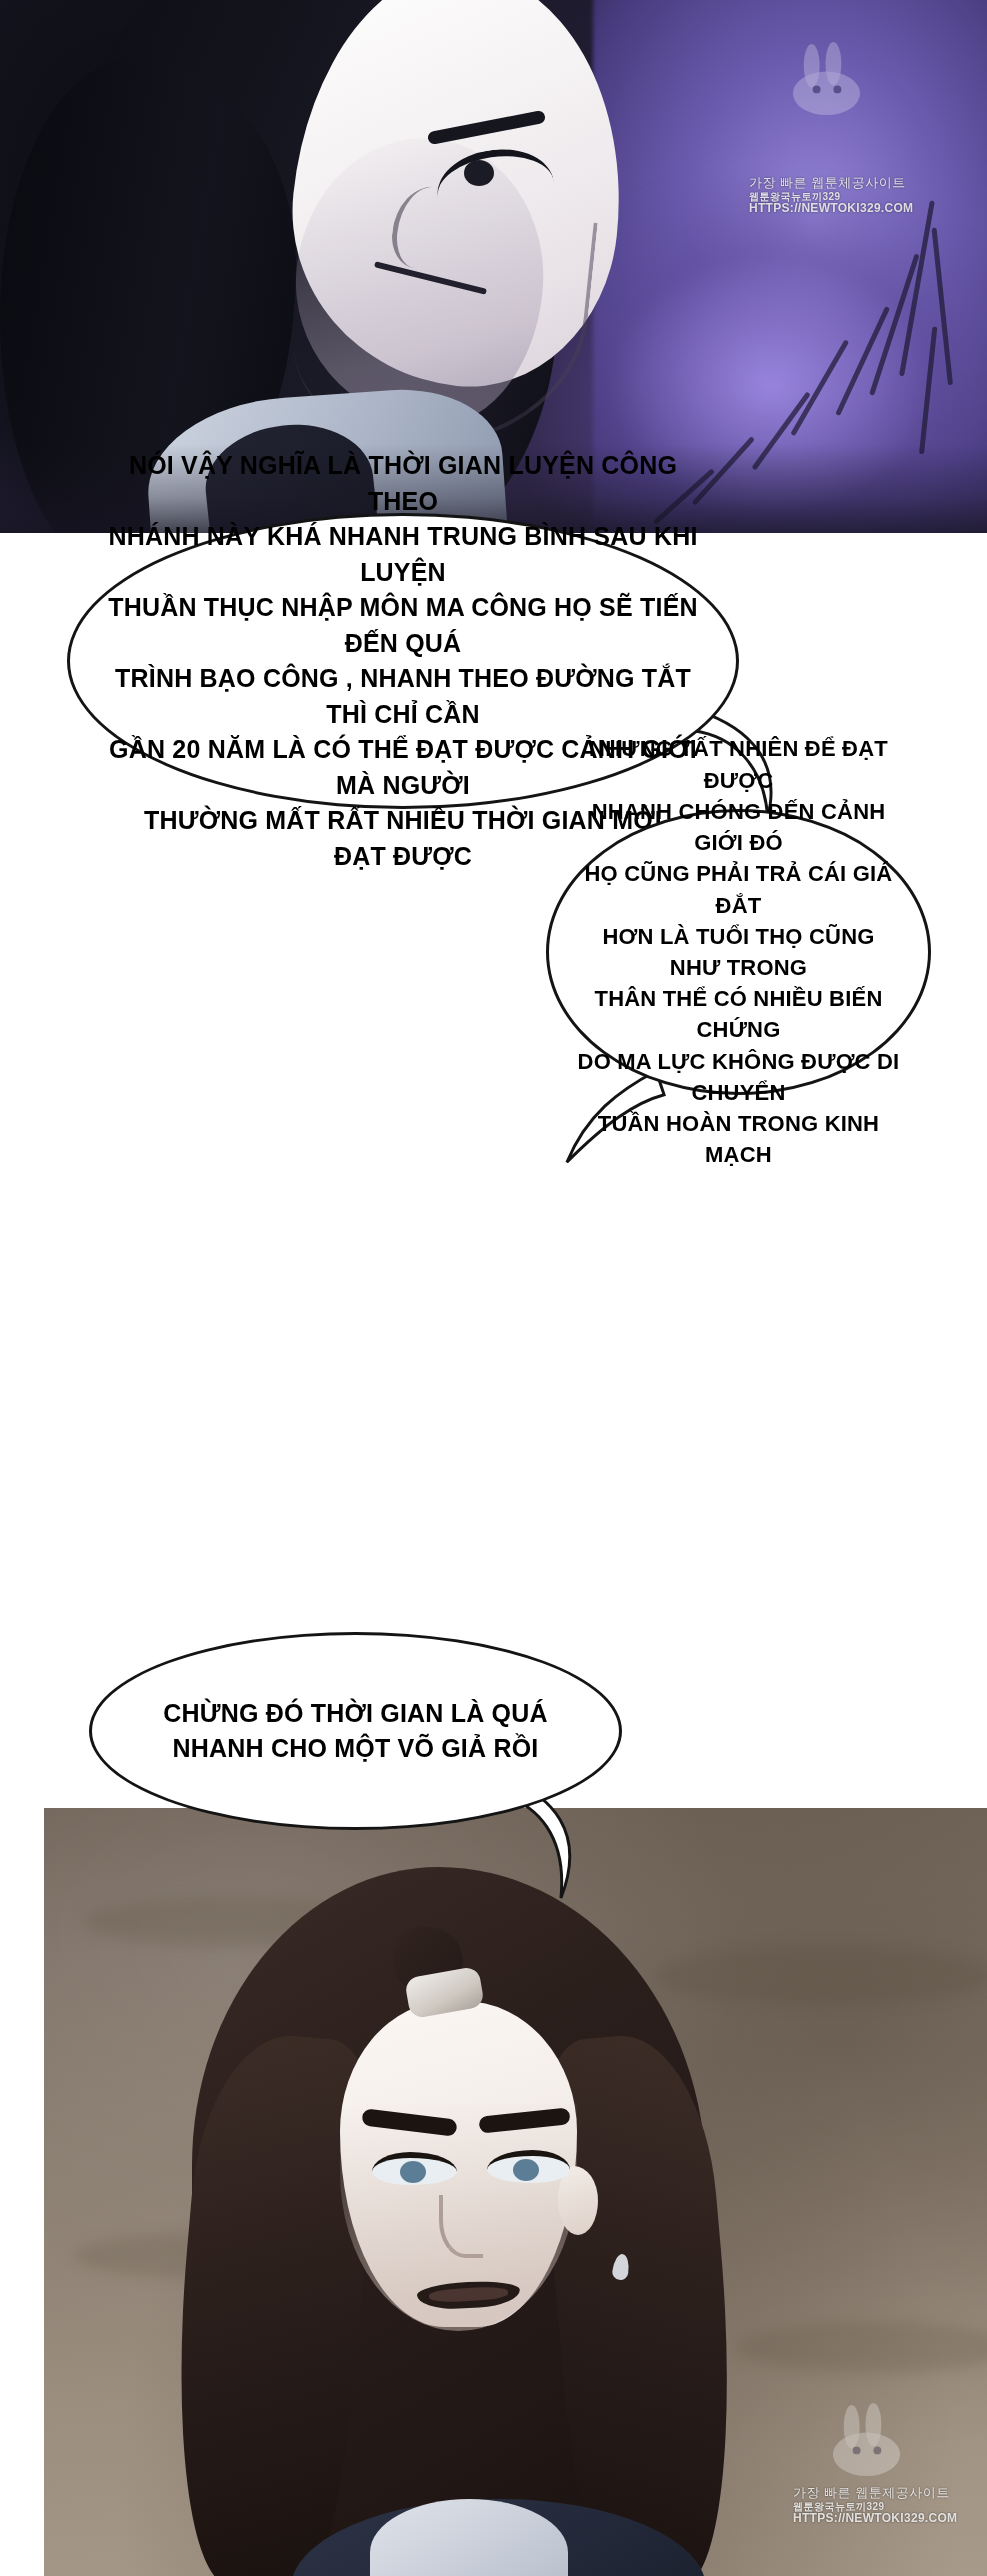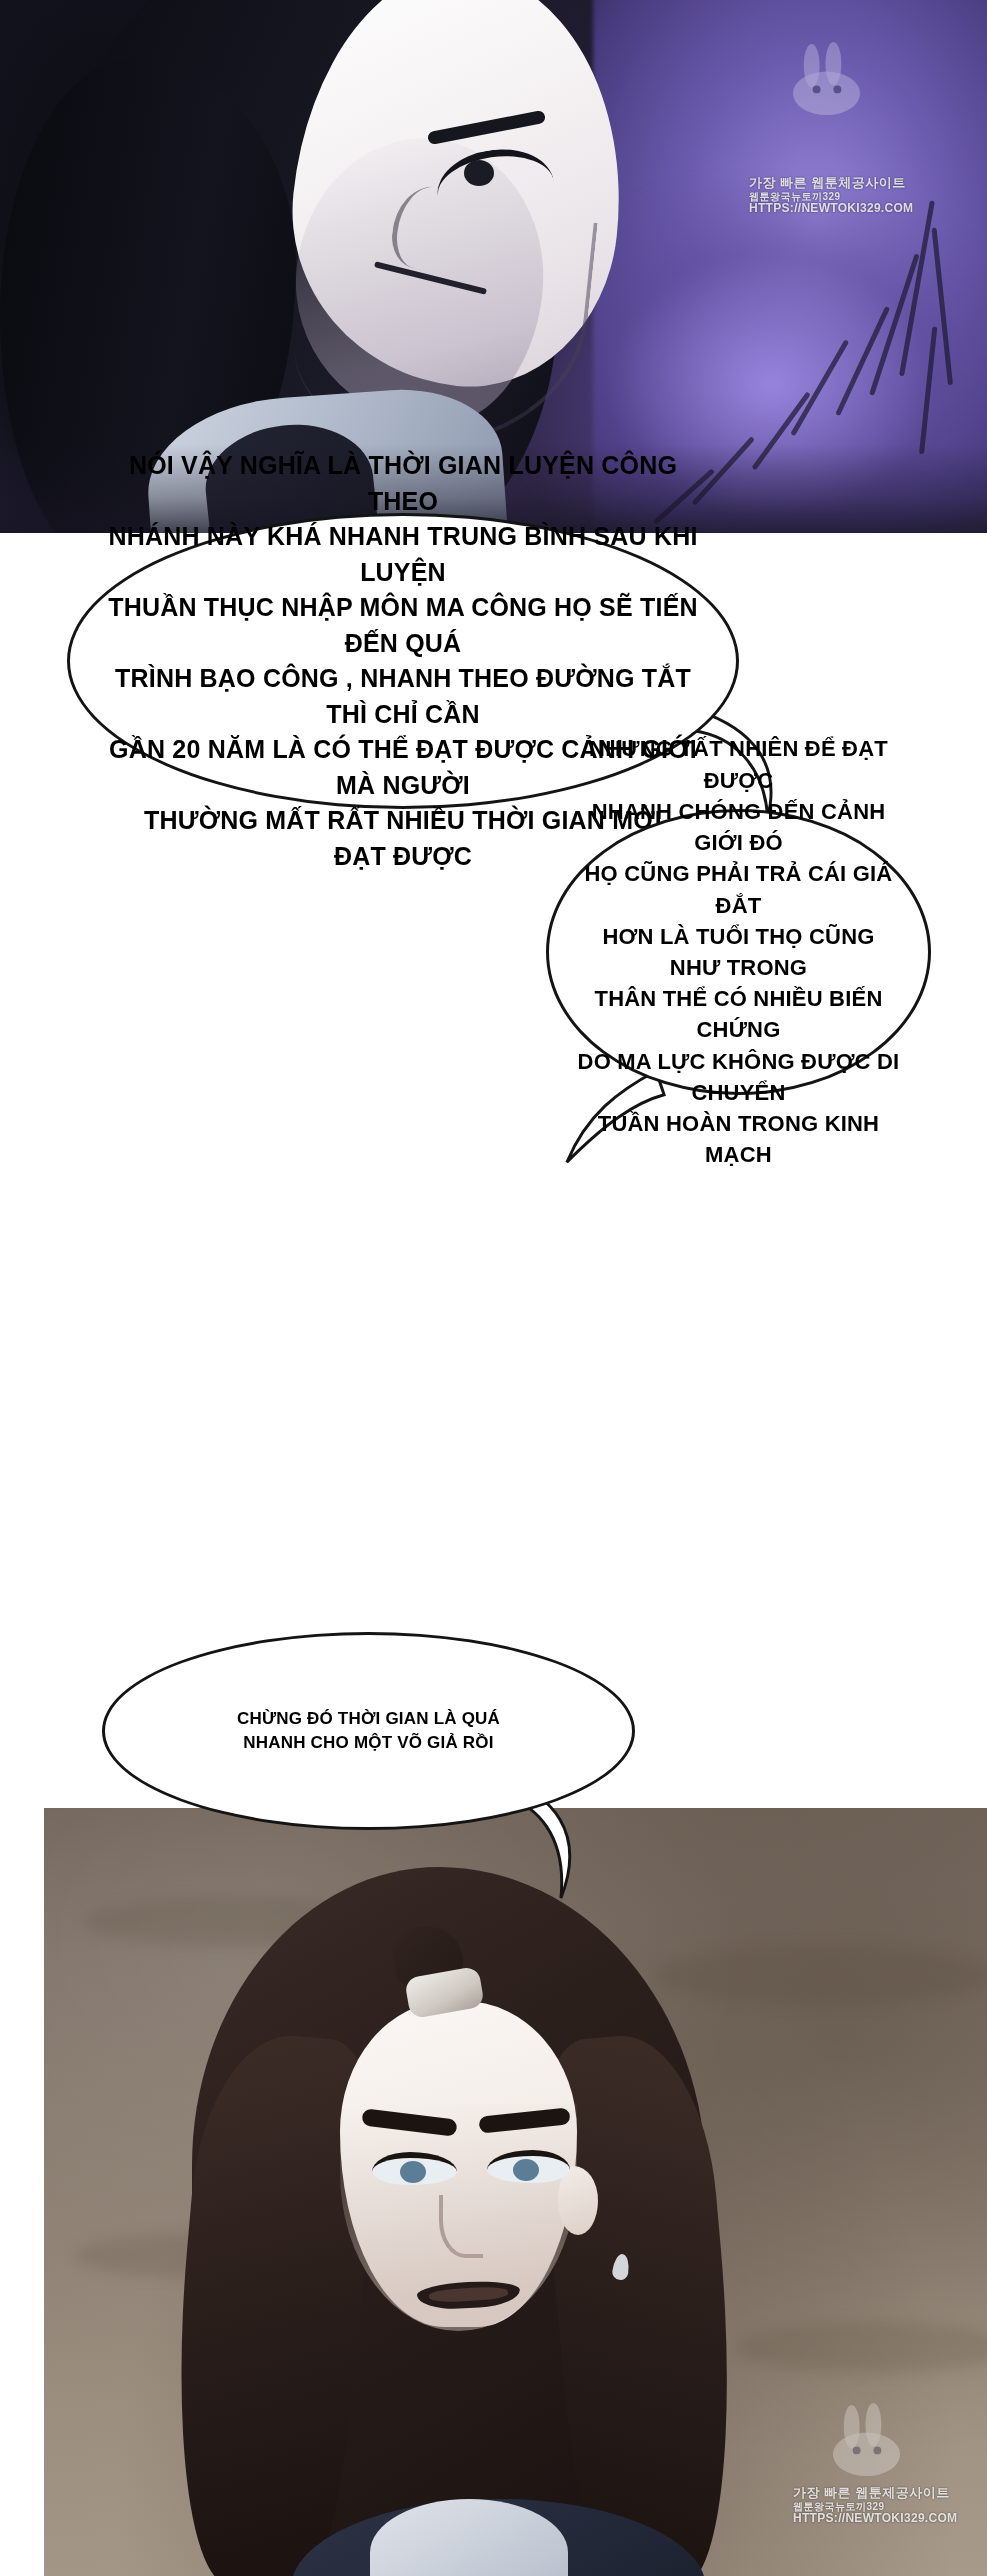--- a/index.html
+++ b/index.html
@@ -365,41 +365,41 @@
     border-radius: 50% / 50%;
     font-size: 25px;
   }
   #bubble-2 {
     left: 546px; top: 809px;
     width: 385px; height: 286px;
     border-radius: 50% / 50%;
     font-size: 22px;
   }
   #bubble-3 {
-    left: 102px; top: 1632px;
+    left: 89px; top: 1632px;
     width: 533px; height: 198px;
     border-radius: 50% / 50%;
-    font-size: 17px;
+    font-size: 25px;
   }
   .tail {
     position: absolute;
     z-index: 5;
   }
 
   
   .watermark {
     position: absolute;
     z-index: 8;
     color: rgba(255,255,255,.82);
     font-family: "Liberation Sans", sans-serif;
     text-align: left;
     line-height: 1.12;
     text-shadow: 0 0 2px rgba(0,0,0,.6);
   }
-  .wm-line1 { font-size: 13px; font-weight: 700; letter-spacing: 0.5px; }
+  .wm-line1 { font-size: 13px; font-weight: 400; letter-spacing: 0.5px; }
   .wm-line2 { font-size: 10px; font-weight: 700; letter-spacing: 0.5px; }
   .wm-line3 { font-size: 12px; font-weight: 700; letter-spacing: 0.3px; }
   .wm-bunny {
     position: absolute;
     z-index: 7;
     opacity: .45;
   }
 </style>
 </head>
 <body>

